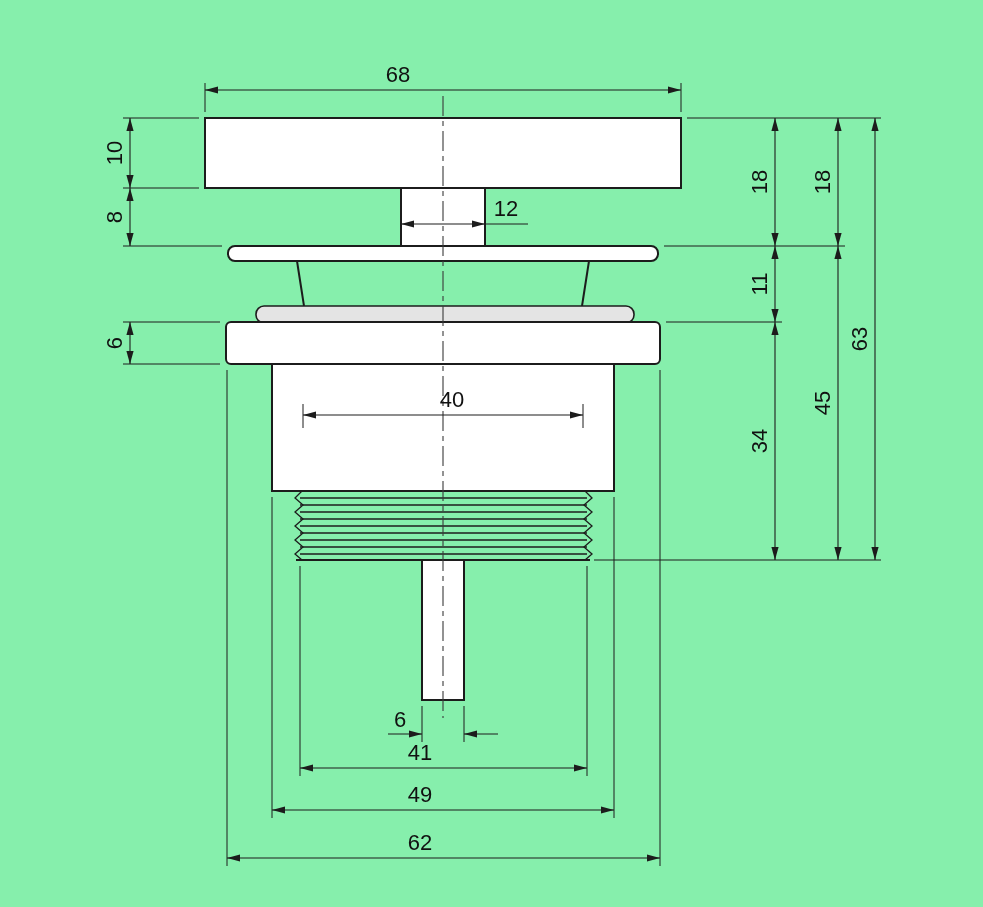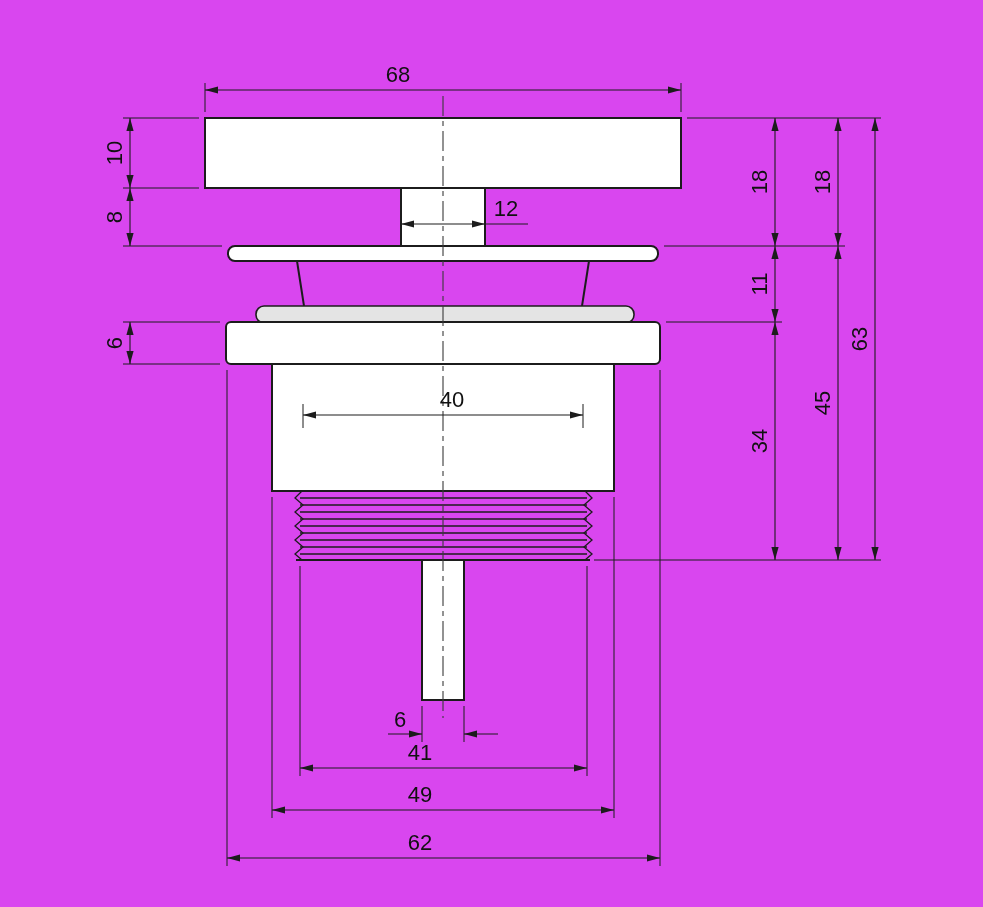--- a/index.html
+++ b/index.html
@@ -4,21 +4,21 @@
 <style>
   html, body {
     margin: 0;
     padding: 0;
     background: #ffffff;
     font-family: "Liberation Sans", sans-serif;
   }
   .canvas-wrap {
     width: 983px;
     height: 907px;
-    background: #d946ef;
+    background: #86efac;
     position: relative;
   }
   svg { display: block; }
 
   
   .outline { fill: #ffffff; stroke: #1c1c1c; stroke-width: 2; }
   .outline-line { fill: none; stroke: #1c1c1c; stroke-width: 2; }
   .thin { fill: none; stroke: #1c1c1c; stroke-width: 1.3; }
   .gasket { stroke: #1c1c1c; stroke-width: 1.6; }
 

